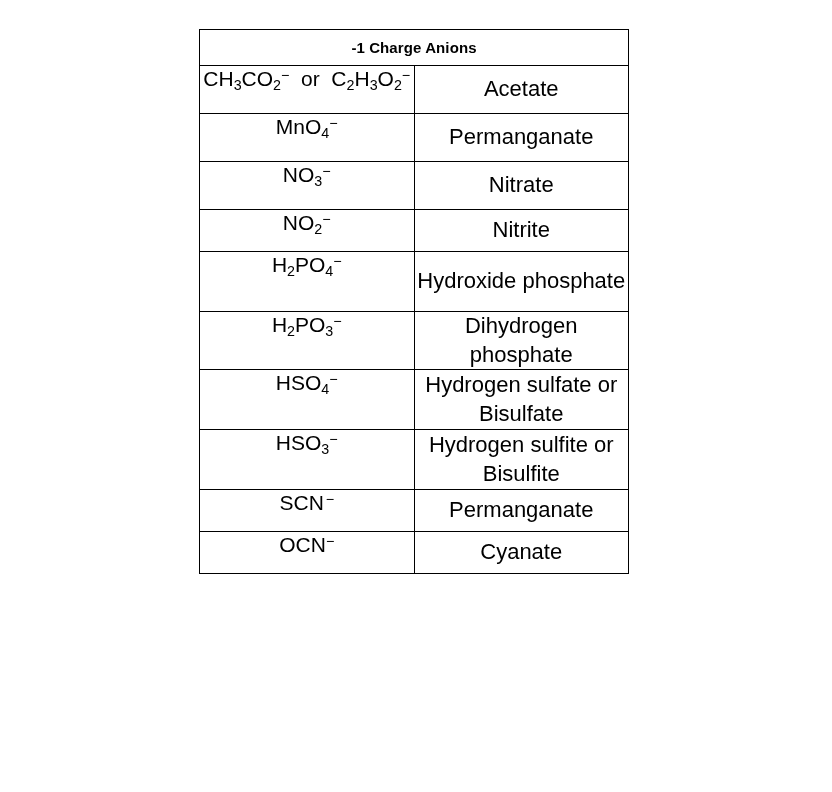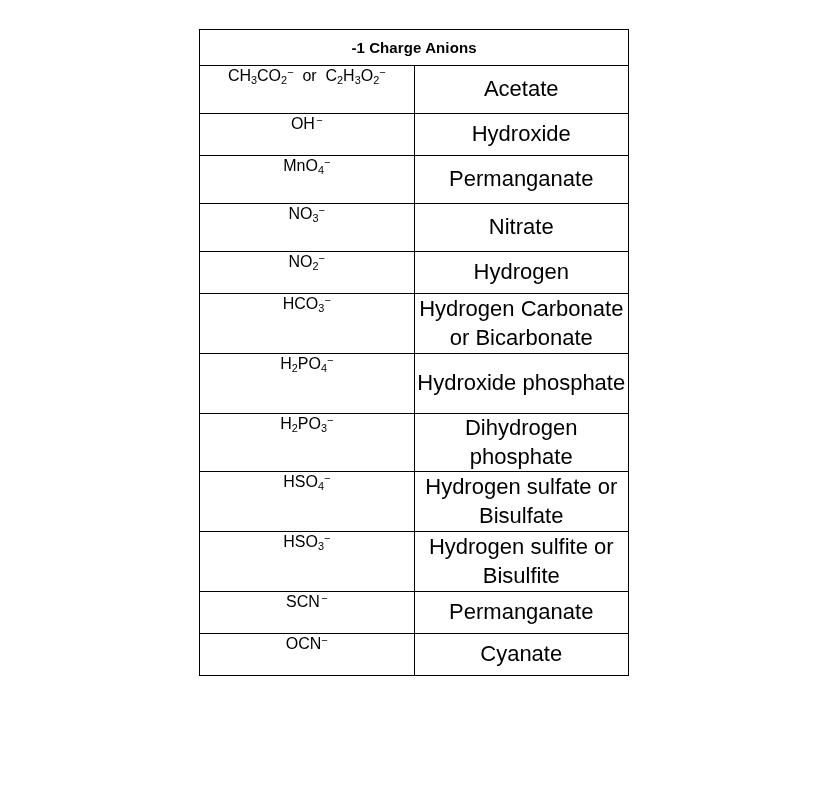--- a/index.html
+++ b/index.html
@@ -47,21 +47,21 @@
     letter-spacing: 0.1px;
   }
 
   .col-formula { width: 216px; }
   .col-name    { width: 214px; }
 
   
   .formula-cell {
     text-align: center;
     vertical-align: top;
-    font-size: 16px;
+    font-size: 21px;
     padding-top: 9px;
     padding-bottom: 4px;
     line-height: 1.25;
   }
 
   
   .name-cell {
     text-align: center;
     vertical-align: middle;
     font-size: 22px;
@@ -91,39 +91,31 @@
       <tr>
         <th class="header-cell" colspan="2">-1 Charge Anions</th>
       </tr>
     </thead>
     <tbody id="anion-rows">
 
     <tr class="r-tall">
           <td class="formula-cell col-formula">CH<sub>3</sub>CO<sub>2</sub><sup>−</sup>&nbsp; or &nbsp;C<sub>2</sub>H<sub>3</sub>O<sub>2</sub><sup>−</sup></td>
           <td class="name-cell col-name">Acetate</td>
         </tr>
-        <tr class="r-short">
-          <td class="formula-cell col-formula">OH <sup>−</sup></td>
-          <td class="name-cell col-name">Hydroxide</td>
-        </tr>
         <tr class="r-tall">
           <td class="formula-cell col-formula">MnO<sub>4</sub><sup>−</sup></td>
           <td class="name-cell col-name">Permanganate</td>
         </tr>
         <tr class="r-tall">
           <td class="formula-cell col-formula">NO<sub>3</sub><sup>−</sup></td>
           <td class="name-cell col-name">Nitrate</td>
         </tr>
         <tr class="r-short">
           <td class="formula-cell col-formula">NO<sub>2</sub><sup>−</sup></td>
-          <td class="name-cell col-name">Hydrogen</td>
-        </tr>
-        <tr class="r-two">
-          <td class="formula-cell col-formula">HCO<sub>3</sub><sup>−</sup></td>
-          <td class="name-cell col-name">Hydrogen Carbonate or Bicarbonate</td>
+          <td class="name-cell col-name">Nitrite</td>
         </tr>
         <tr class="r-two">
           <td class="formula-cell col-formula">H<sub>2</sub>PO<sub>4</sub><sup>−</sup></td>
           <td class="name-cell col-name">Hydroxide phosphate</td>
         </tr>
         <tr class="r-short">
           <td class="formula-cell col-formula">H<sub>2</sub>PO<sub>3</sub><sup>−</sup></td>
           <td class="name-cell col-name">Dihydrogen phosphate</td>
         </tr>
         <tr class="r-two">

